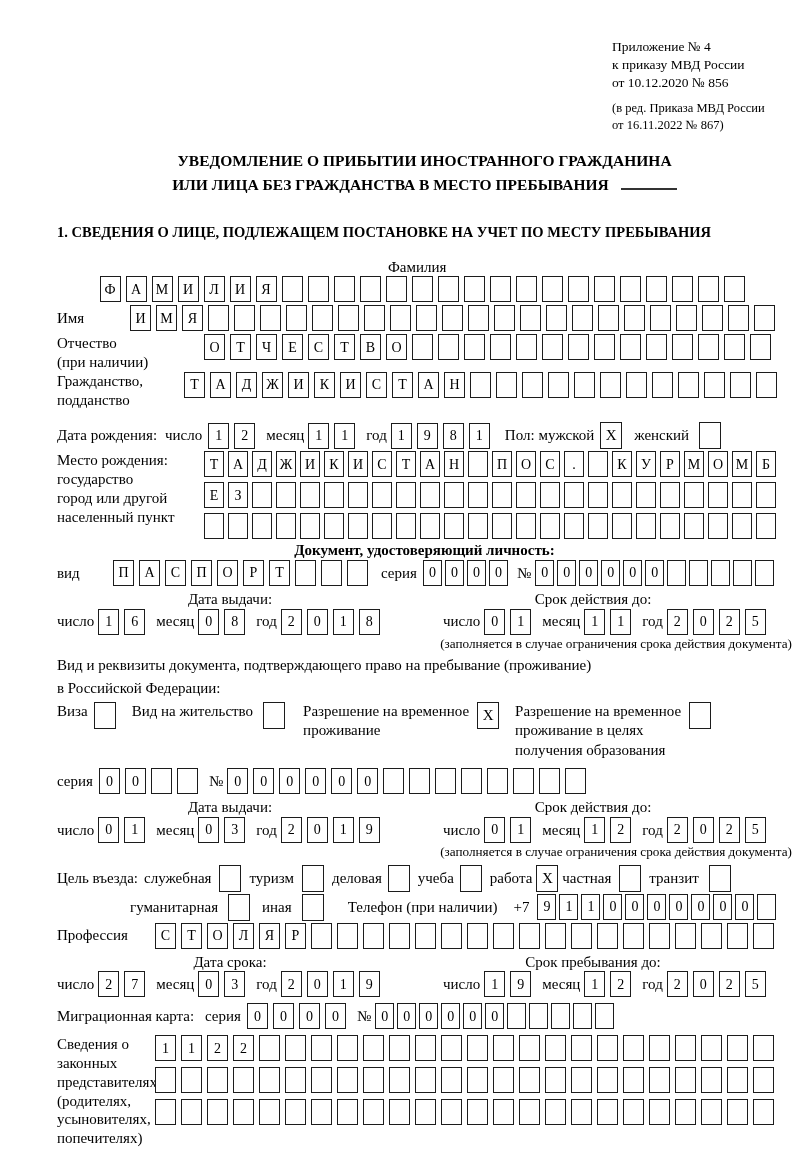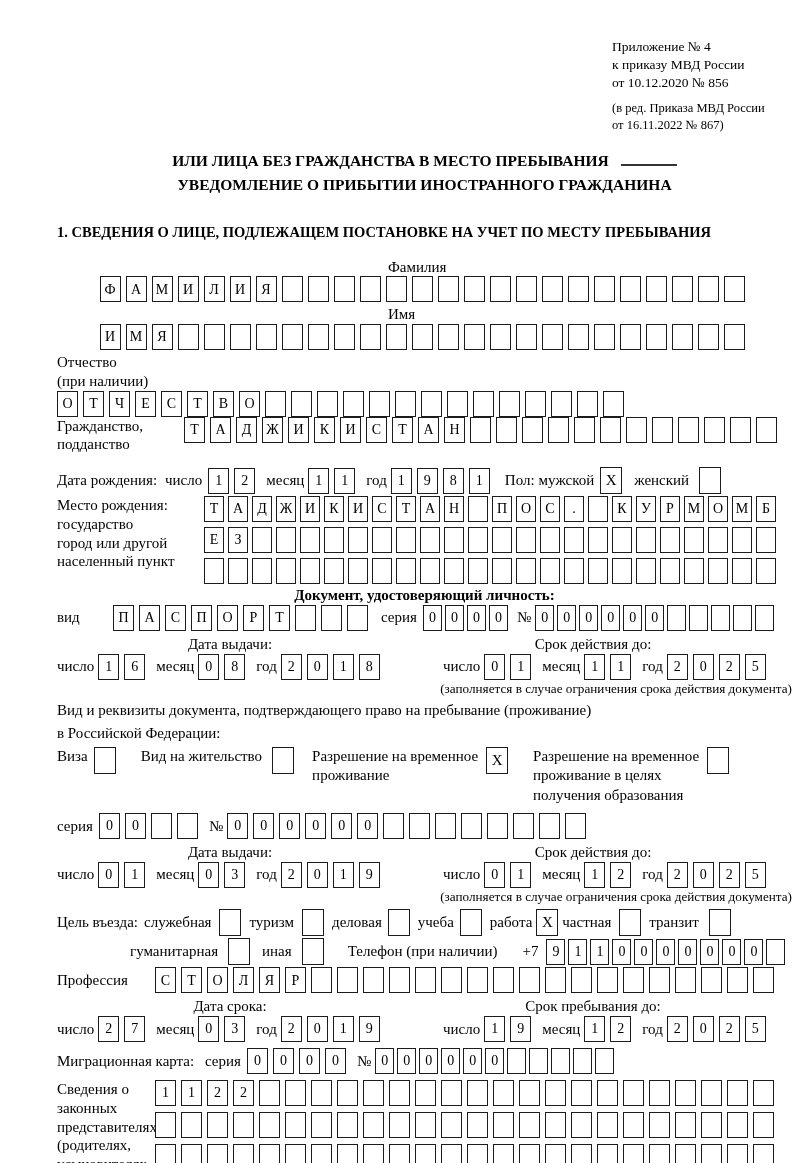--- a/index.html
+++ b/index.html
@@ -31,25 +31,25 @@
   .xs .cell { width:19px; margin-right:3px; }
   .cbox {
     flex:none; box-sizing:border-box; width:22px; height:27px;
     border:1.6px solid #1c1c1c; display:inline-flex; align-items:center; justify-content:center;
     font-size:15px; background:#fff;
   }
 
   .w73 { width:73px; } .w108 { width:108px; } .w127 { width:127px; }
   .w147 { width:147px; } .w56 { width:56px; } .w98 { width:98px; } .w148 { width:148px; }
 
-  .mt2{margin-top:2px;} .mt3{margin-top:3px;flex-direction:column;} .mt4{margin-top:4px;} .mt6{margin-top:6px;}
+  .mt2{margin-top:2px;} .mt3{margin-top:3px;} .mt4{margin-top:4px;} .mt6{margin-top:6px;}
   .mt8{margin-top:8px;} .mt13{margin-top:13px;} .mt16{margin-top:16px;flex-direction:column;}
   .mb5{margin-bottom:5px;} .mb6{margin-bottom:6px;}
   .ml4{margin-left:4px;} .ml6{margin-left:6px;} .ml8{margin-left:8px;} .ml10{margin-left:10px;}
-  .ml12{margin-left:12px;} .ml16{margin-left:25px;} .ml18{margin-left:18px;} .ml24{margin-left:24px;}
+  .ml12{margin-left:12px;} .ml16{margin-left:16px;} .ml18{margin-left:18px;} .ml24{margin-left:24px;}
   .mr4{margin-right:4px;} .mr6{margin-right:6px;}
 
   .center-bold { text-align:center; font-weight:bold; margin-top:2px; }
   .dcaps { display:flex; margin-top:4px; }
   .dcap-l { width:346px; text-align:center; flex:none; }
   .dcap-r { width:300px; margin-left:40px; text-align:center; flex:none; }
   .dates-row { display:flex; align-items:center; }
   .half-l { display:flex; align-items:center; width:346px; flex:none; }
   .half-r { display:flex; align-items:center; margin-left:40px; flex:none; }
   .note { text-align:right; font-size:13.2px; margin-top:1px; }
@@ -66,24 +66,24 @@
     <div>к приказу МВД России</div>
     <div>от 10.12.2020 № 856</div>
     <div class="amend">
       <div>(в ред. Приказа МВД России</div>
       <div>от 16.11.2022 № 867)</div>
     </div>
   </div>
 
 
   <div class="title">
+    <div>УВЕДОМЛЕНИЕ О ПРИБЫТИИ ИНОСТРАННОГО ГРАЖДАНИНА</div>
     <div>
       <span>ИЛИ ЛИЦА БЕЗ ГРАЖДАНСТВА В МЕСТО ПРЕБЫВАНИЯ</span><span class="uline"></span>
     </div>
-    <div>УВЕДОМЛЕНИЕ О ПРИБЫТИИ ИНОСТРАННОГО ГРАЖДАНИНА</div>
   </div>
 
   <div class="sec">1. СВЕДЕНИЯ О ЛИЦЕ, ПОДЛЕЖАЩЕМ ПОСТАНОВКЕ НА УЧЕТ ПО МЕСТУ ПРЕБЫВАНИЯ</div>
 
   <div class="row mt16 ai-c">
     <div class="lbl w73">Фамилия</div>
     <div class="cells">
         <span class="cell">Ф</span>
         <span class="cell">А</span>
         <span class="cell">М</span>

